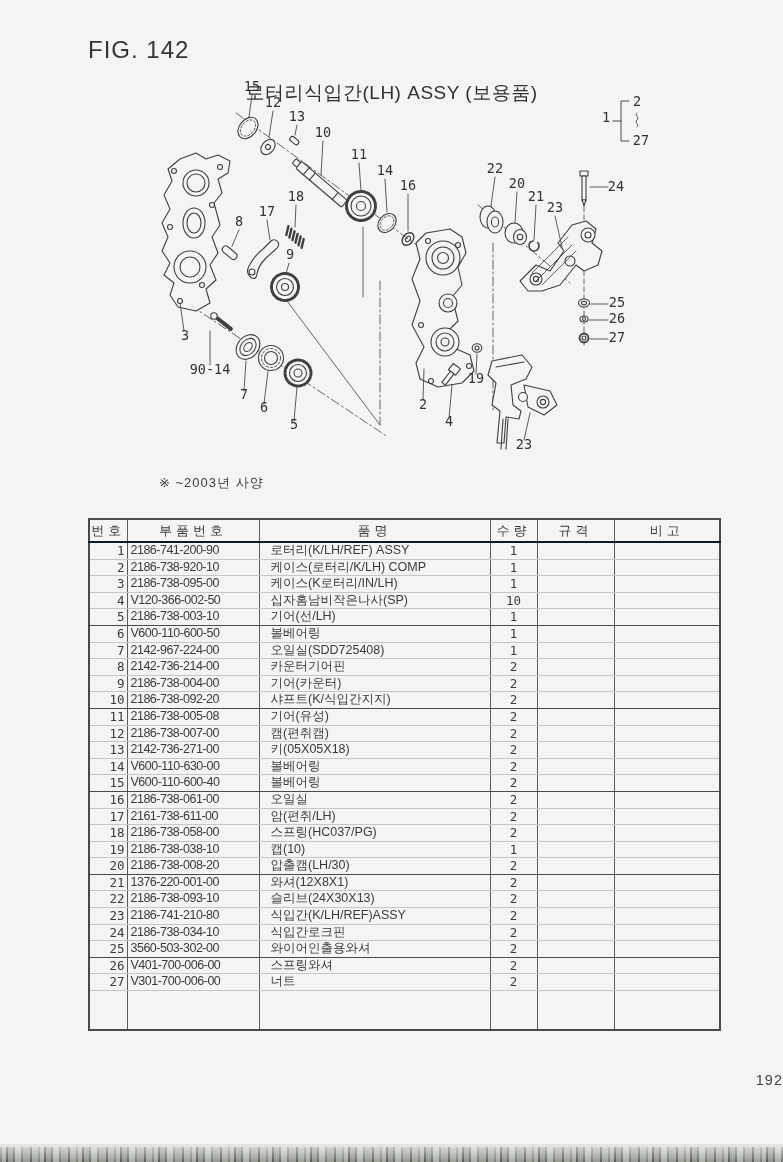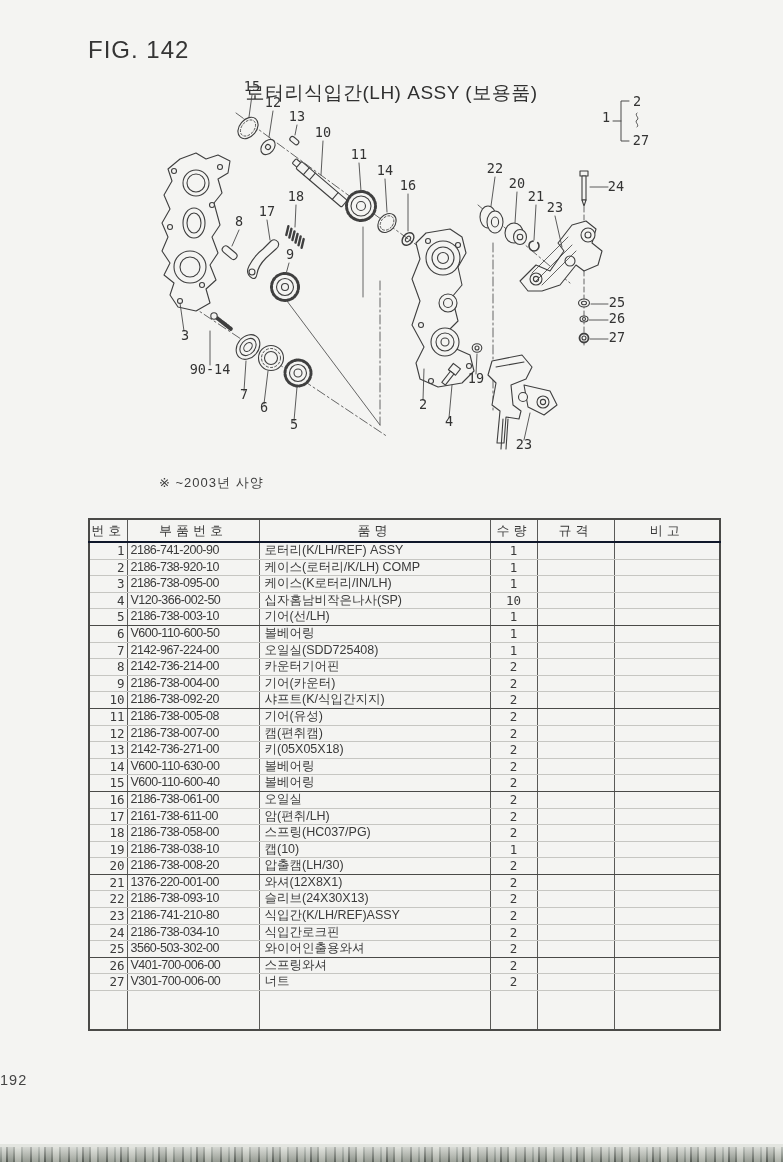--- a/index.html
+++ b/index.html
@@ -33,23 +33,23 @@
   .parts-table td{
     height:15.6px;padding:0 3px;overflow:hidden;white-space:nowrap;
     border-left:1px solid #5a5a58;border-bottom:1px solid #c6c6c2;
     line-height:15.6px;
   }
   .parts-table th:first-child,.parts-table td:first-child{border-left:none;}
   .parts-table tr.group-end td{border-bottom:1.8px solid #4a4a48;}
   .parts-table tr.filler td{border-bottom:none;height:19px;}
   td.c-no{text-align:right;padding-right:2px;font-family:"DejaVu Sans Mono",monospace;font-size:12.5px;}
   td.c-part{font-family:Liberation Sans, sans-serif;font-size:12.5px;letter-spacing:-.5px;}
-  td.c-name{padding-left:5px;}
+  td.c-name{padding-left:11px;}
   td.c-qty{text-align:center;font-family:"DejaVu Sans Mono",monospace;font-size:12.5px;}
-  .page-number{left:0;width:783px;top:1072px;text-align:left;font-size:14.5px;letter-spacing:1px;color:#444;}
+  .page-number{left:0;width:783px;top:1072px;text-align:right;font-size:14.5px;letter-spacing:1px;color:#444;}
   .scan-edge{
     left:0;bottom:0;width:783px;height:15px;
     background:
       linear-gradient(rgba(240,240,238,.55),rgba(60,65,58,.25)),
       repeating-linear-gradient(90deg,
         #8f978f 0 2px,#c7ccc4 2px 6px,#5d635c 6px 8px,#aab0a7 8px 13px,
         #747b72 13px 15px,#d2d6cd 15px 21px,#868e85 21px 23px,#b5bab1 23px 30px,
         #676d66 30px 32px,#c0c5bc 32px 38px);
   }
   .scan-edge-top{left:0;bottom:15px;width:783px;height:3px;background:#e3e5e0;}

